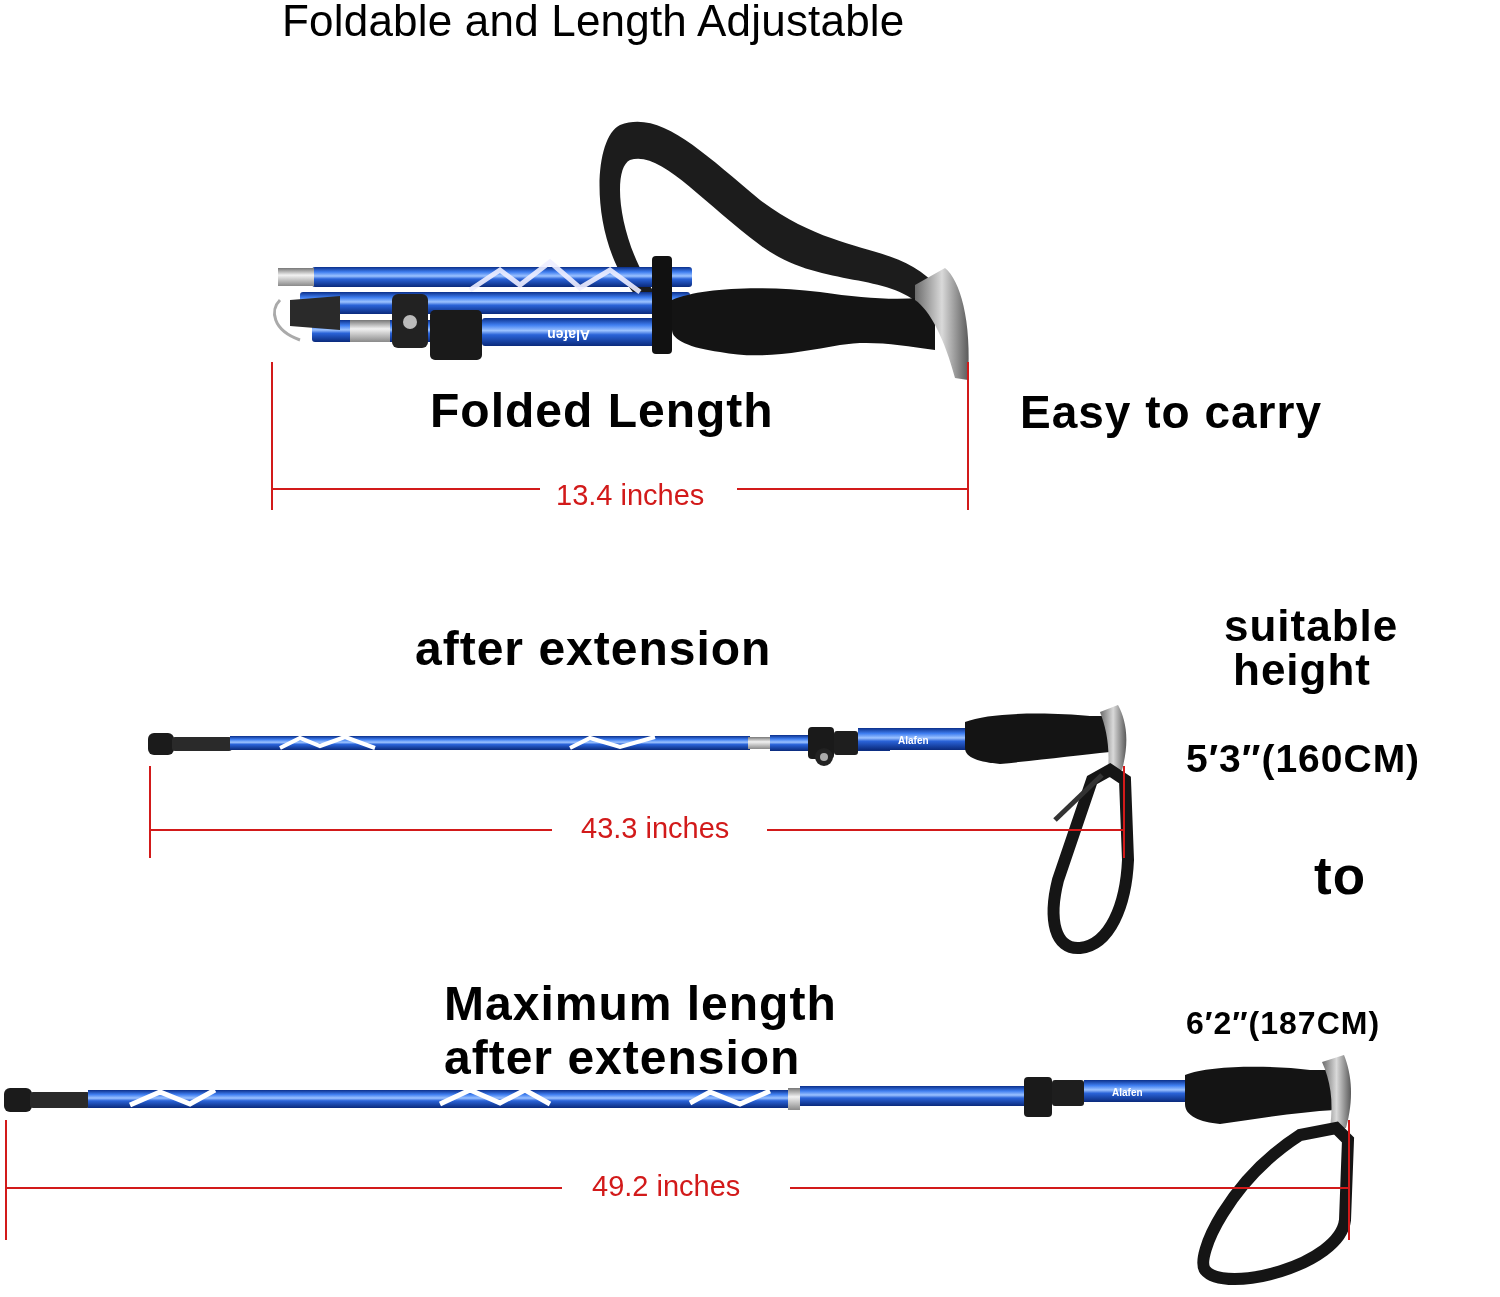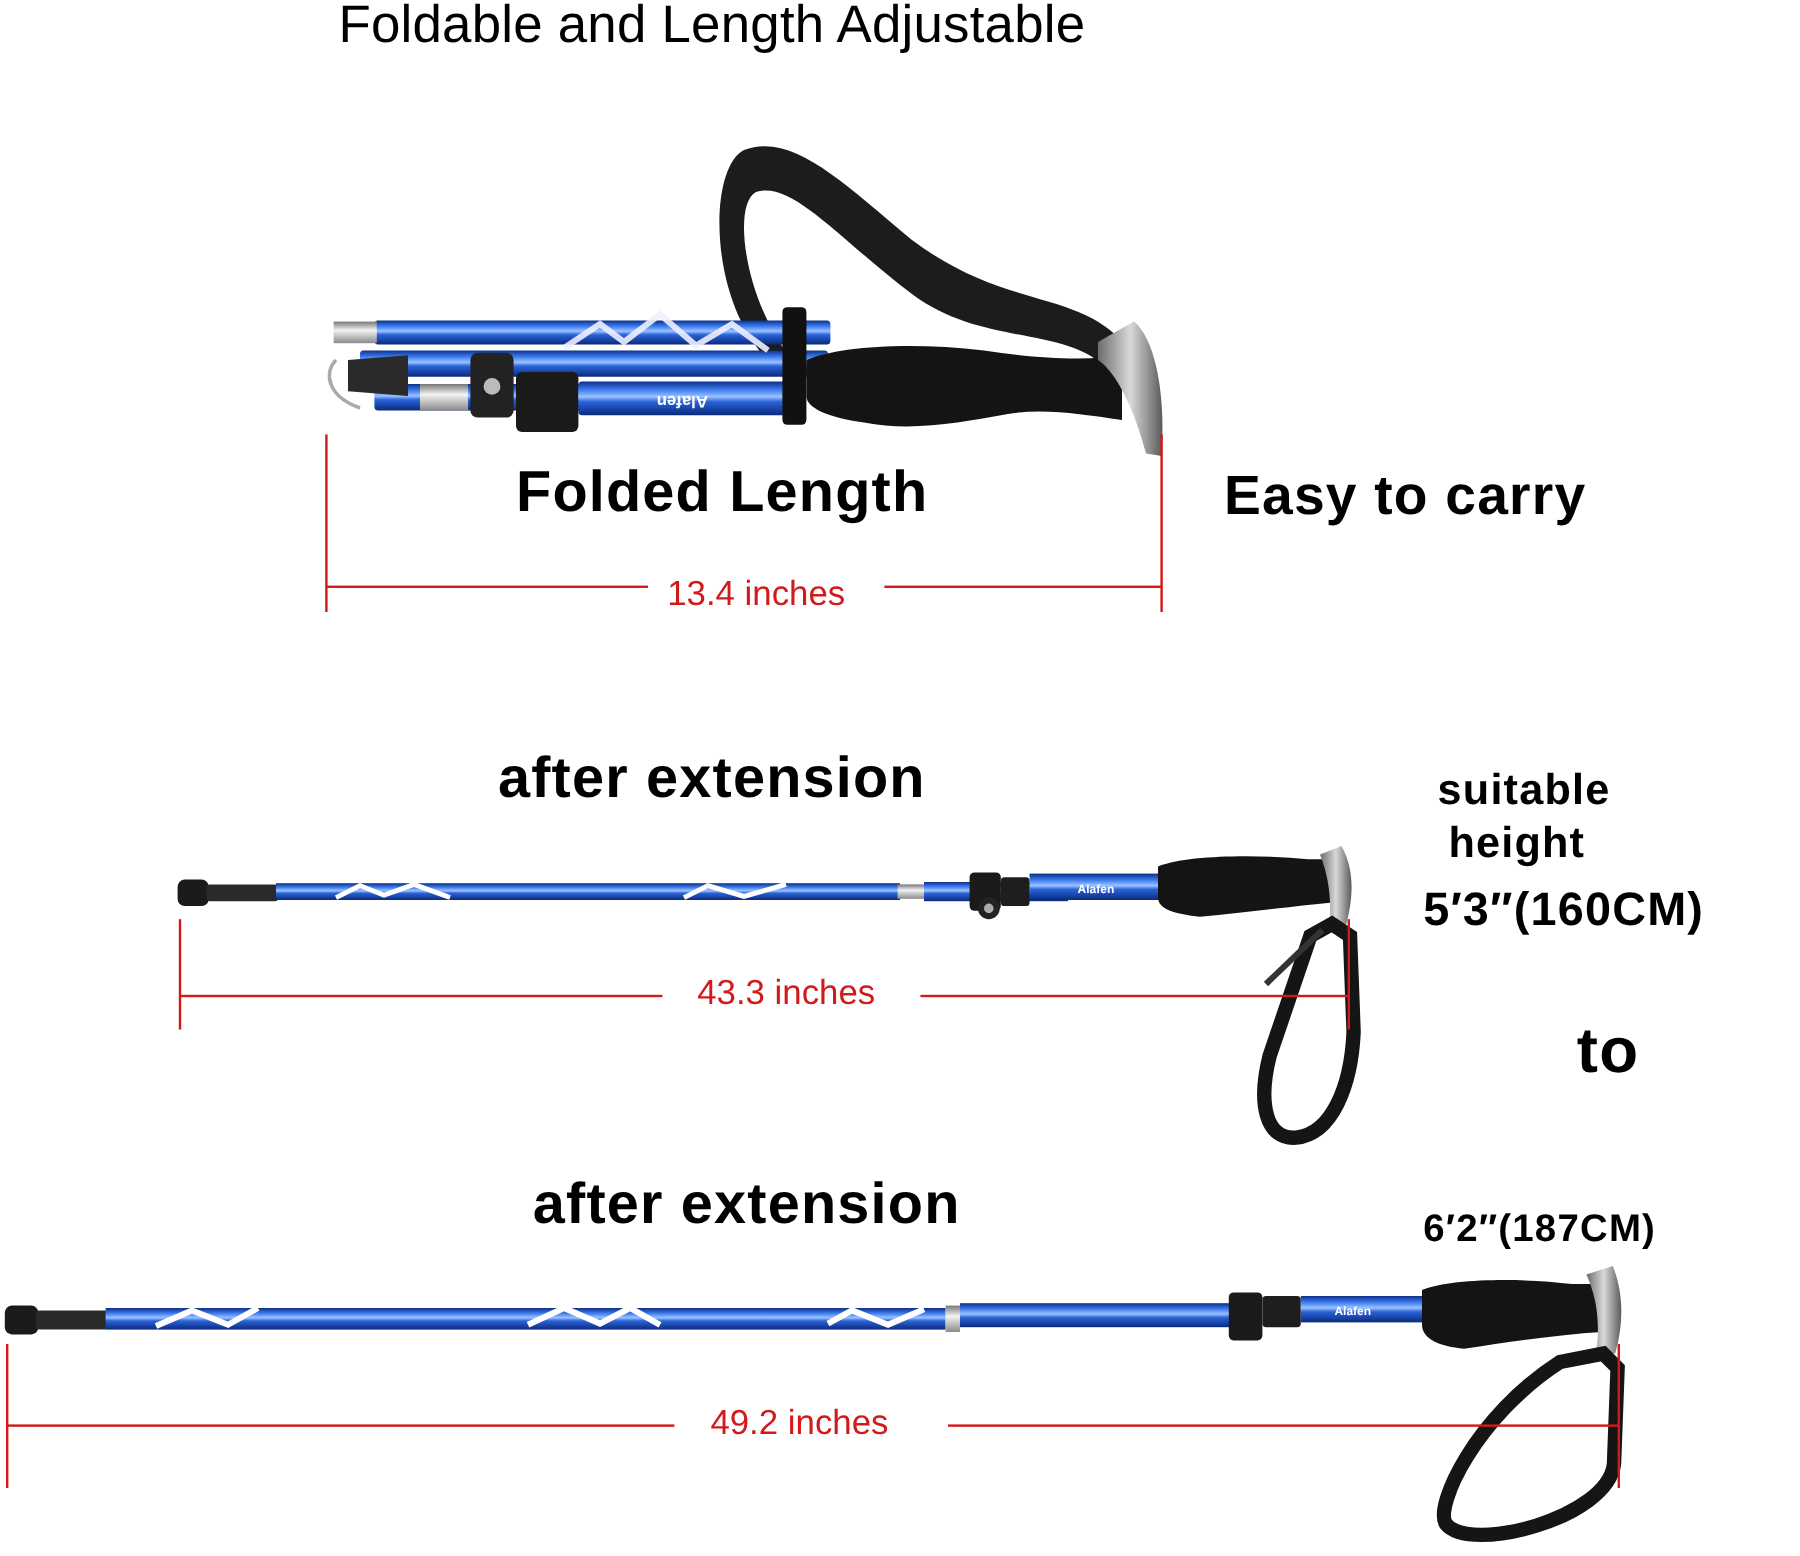--- a/index.html
+++ b/index.html
@@ -5,21 +5,21 @@
     html, body { margin: 0; padding: 0; background: #ffffff; }
     body { width: 1500px; height: 1297px; position: relative; overflow: hidden;
            font-family: "Liberation Sans", sans-serif; color: #000; }
     .abs { position: absolute; }
     .title { left: 282px; top: -4px; font-size: 44px; font-weight: 400; white-space: nowrap; letter-spacing: 0.2px; }
     .bold-label { font-weight: 700; white-space: nowrap; letter-spacing: 1px; }
     .folded-label { left: 430px; top: 383px; font-size: 48px; }
     .easy-label { left: 1020px; top: 345px; font-size: 46px; margin-top: 40px; }
     .min-label { left: 415px; top: 622px; font-size: 48px; line-height: 54px; }
     .max-label { left: 444px; top: 977px; font-size: 48px; line-height: 54px; }
-    .suitable { left: 1198px; top: 604px; font-size: 36px; line-height: 44px; margin-top: 32px; }
+    .suitable { left: 1224px; top: 604px; font-size: 44px; line-height: 44px; }
     .suitable .l2 { display: block; padding-left: 9px; }
     .h-min { left: 1186px; top: 737px; font-size: 39px; }
     .h-to { left: 1314px; top: 845px; font-size: 53px; }
     .h-max { left: 1186px; top: 1005px; font-size: 32px; }
 
     
     .measure-v { width: 2px; background: #d21a1a; }
     .measure-h { height: 2px; background: #d21a1a; }
     .measure-text { color: #d21a1a; font-size: 29px; white-space: nowrap; }
 
@@ -123,20 +123,21 @@
 <div class="abs title">Foldable and Length Adjustable</div>
 
 <div class="abs bold-label folded-label">Folded Length</div>
 <div class="abs bold-label easy-label">Easy to carry</div>
 
 <div class="abs bold-label min-label">
   <div>after extension</div>
 </div>
 
 <div class="abs bold-label max-label">
+  <div>Maximum length</div>
   <div>after extension</div>
 </div>
 
 <div class="abs bold-label suitable">
   <span>suitable</span>
   <span class="l2">height</span>
 </div>
 <div class="abs bold-label h-min">5′3″(160CM)</div>
 <div class="abs bold-label h-to">to</div>
 <div class="abs bold-label h-max">6′2″(187CM)</div>

